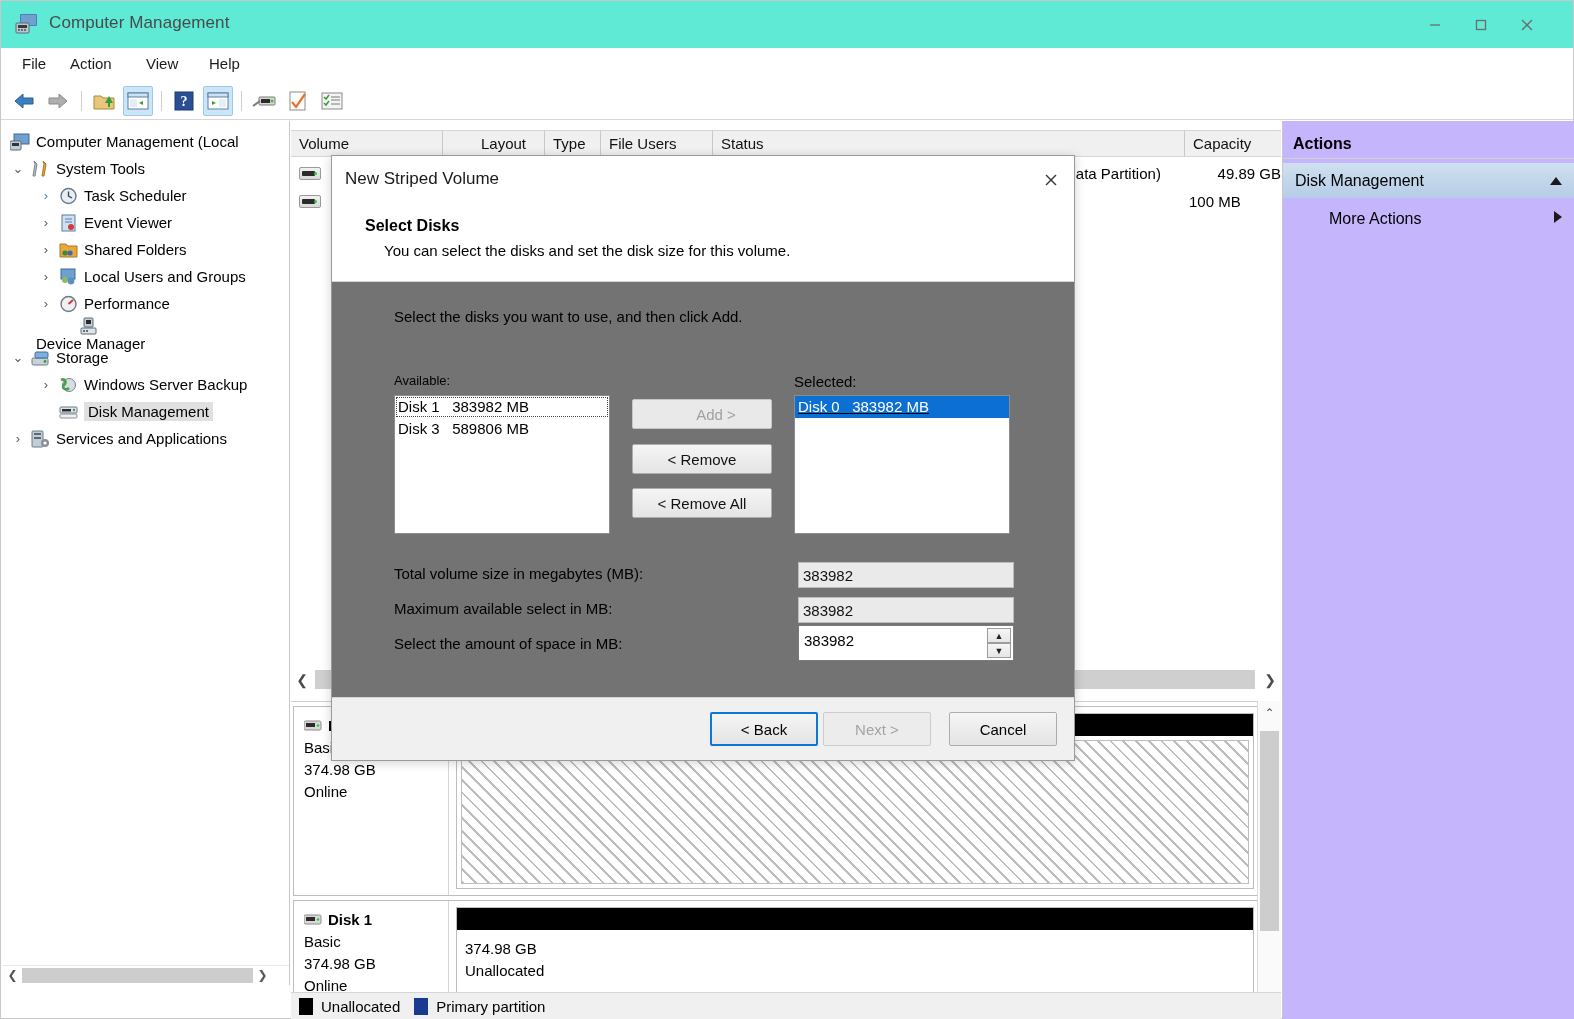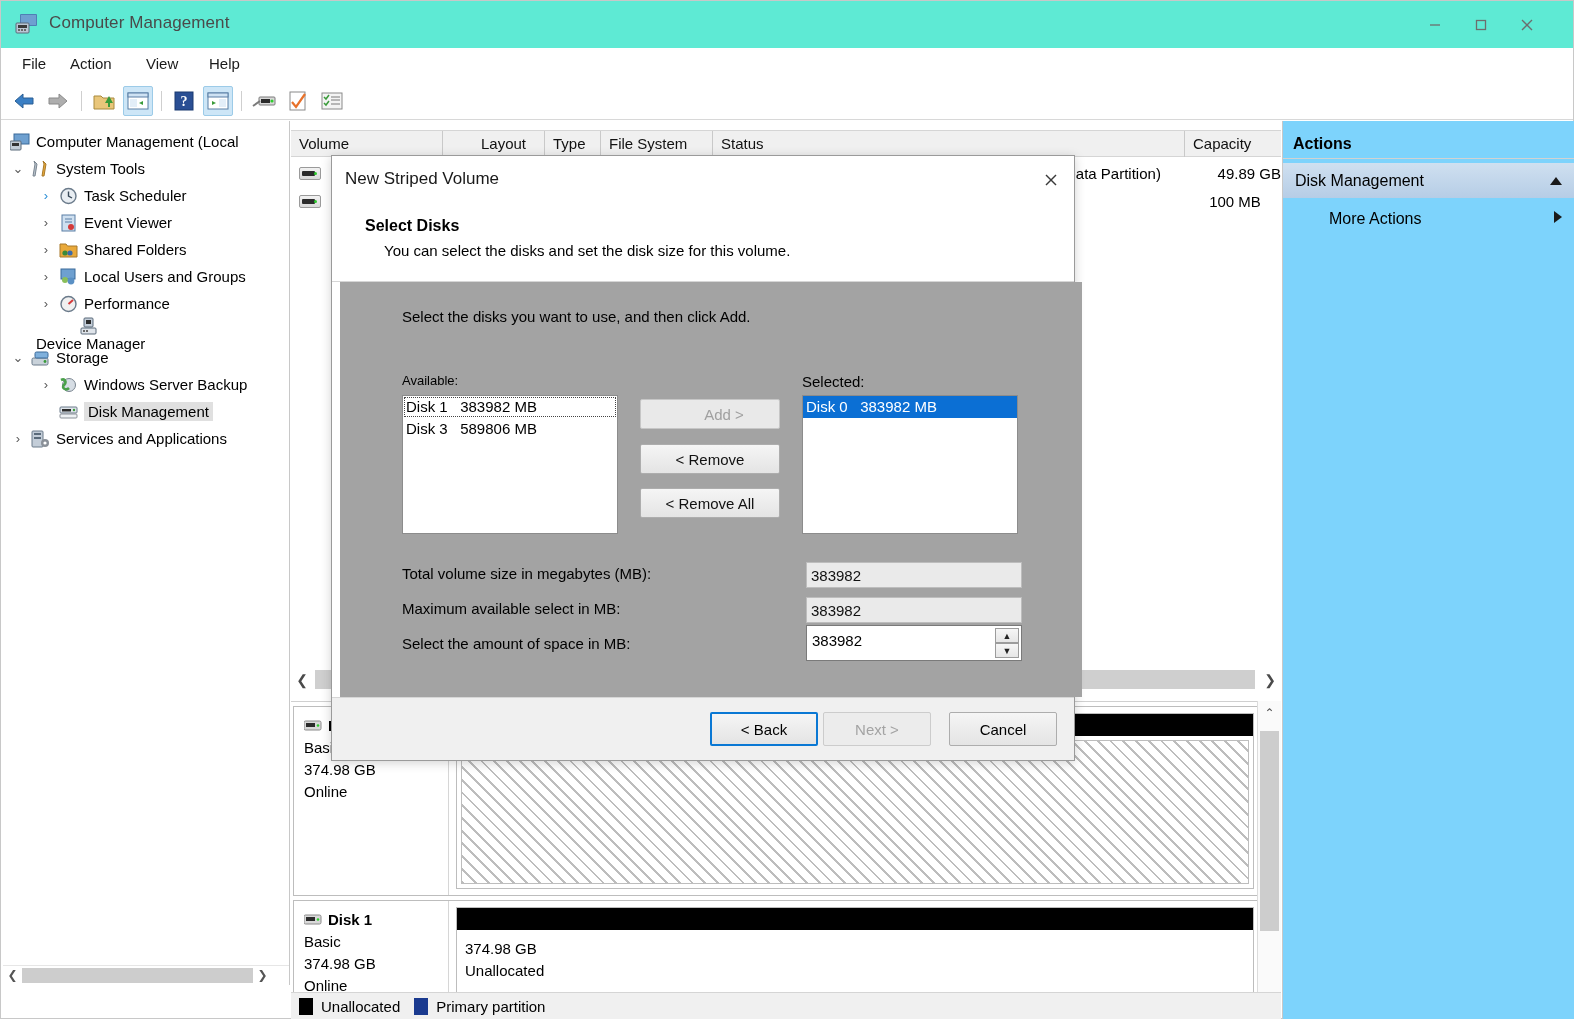--- a/index.html
+++ b/index.html
@@ -71,44 +71,44 @@
     border:1px solid #bdbdbd;
   }
   .vscroll { position:absolute; right:0; top:580px; width:24px; height:383px; background:#fafafa; border-left:1px solid #dcdcdc; }
   .vscroll .arw { position:absolute; left:0; width:23px; height:23px; display:flex; align-items:center; justify-content:center; color:#555; font-size:12px; }
   .vscroll .thumb { position:absolute; left:2px; width:19px; background:#cdcdcd; }
 
   .legend { position:absolute; left:0; bottom:0; width:990px; height:28px; background:#f0f0f0; border-top:1px solid #d5d5d5; display:flex; align-items:center; padding-left:8px; gap:8px; font-size:15px; }
   .legend .sw { width:14px; height:17px; display:inline-block; }
 
   
-  .actions { position:absolute; left:1281px; top:120px; width:292px; height:898px; background:#7dd3fc; border-left:1px solid #c8c8c8; }
+  .actions { position:absolute; left:1281px; top:120px; width:292px; height:898px; background:#c4b5fd; border-left:1px solid #c8c8c8; }
   .actions .hdr { position:absolute; left:0; top:8px; width:292px; height:30px; line-height:30px; padding-left:10px; font-weight:bold; font-size:16px; border-bottom:1px solid #d2d2d2; }
   .actions .grp { position:absolute; left:0; top:42px; width:292px; height:35px; background:linear-gradient(#cfe0f0,#b6cde6); display:flex; align-items:center; padding:0 12px 0 12px; font-size:16px; }
   .actions .grp .caret { margin-left:auto; }
   .actions .item { position:absolute; left:0; top:80px; width:292px; height:35px; display:flex; align-items:center; padding:0 12px 0 46px; font-size:16px; }
   .actions .item .caret { margin-left:auto; }
 
   
   .dialog { position:absolute; left:330px; top:154px; width:744px; height:606px; background:#fff; border:1px solid #9a9a9a; box-shadow:0 2px 10px rgba(0,0,0,.18); }
   .dlg-title { position:absolute; left:0; top:0; width:742px; height:54px; background:#fff; }
   .dlg-title .t { position:absolute; left:13px; top:13px; font-size:17px; color:#1a1a1a; }
   .dlg-x { position:absolute; right:0; top:0; width:46px; height:48px; display:flex; align-items:center; justify-content:center; color:#444; }
   .dlg-head { position:absolute; left:0; top:54px; width:742px; height:72px; background:#fff; border-bottom:1px solid #d6d6d6; }
   .dlg-head .h1 { position:absolute; left:33px; top:7px; font-weight:bold; font-size:16px; }
   .dlg-head .h2 { position:absolute; left:52px; top:32px; font-size:15px; }
-  .dlg-body { position:absolute; left:8px; top:126px; width:742px; height:415px; background:#a3a3a3; }
+  .dlg-body { position:absolute; left:0; top:126px; width:742px; height:415px; background:#737373; }
   .dlg-foot { position:absolute; left:0; top:541px; width:742px; height:63px; background:#f0f0f0; border-top:1px solid #d6d6d6; }
 
   .dlg-instr { position:absolute; left:62px; top:26px; font-size:15px; }
   .lbl-avail { position:absolute; left:62px; top:91px; font-size:13px; }
   .lbl-sel   { position:absolute; left:462px; top:91px; font-size:15px; }
   .listbox { position:absolute; background:#fff; border:1px solid #8c8c8c; overflow:hidden; }
   .lb-avail { left:62px; top:113px; width:216px; height:139px; }
-  .lb-sel   { left:462px; top:113px; width:216px; height:139px; }
+  .lb-sel   { left:462px; top:113px; width:216px; height:139px;text-decoration:underline; }
   .lb-item { height:22px; line-height:22px; padding-left:3px; font-size:15px; white-space:pre; }
   .lb-item.focus { outline:1px dotted #444; outline-offset:-2px; }
   .lb-item.sel { background:#0b6fd4; color:#fff; }
 
   .midbtn { position:absolute; width:140px; height:30px; font-size:15px; display:flex; align-items:center; justify-content:center;
             background:linear-gradient(#f5f5f5,#e4e4e4); border:1px solid #adadad; border-radius:2px; color:#111; }
   .midbtn.disabled { color:#a0a0a0; background:#e9e9e9; border-color:#c6c6c6; }
 
   .frow { position:absolute; left:62px; width:620px; height:28px; font-size:15px; }
   .frow .fl { position:absolute; left:0; top:3px; }
@@ -388,33 +388,33 @@
       <div class="arw" style="right:19px">❯</div>
     </div>
   </div>
 
   <div class="center">
 
     <div class="lvhead">
       <div class="cell" style="left:0;   width:152px">Volume</div>
       <div class="cell" style="left:182px;width:72px">Layout</div>
       <div class="cell" style="left:254px;width:56px">Type</div>
-      <div class="cell" style="left:310px;width:112px">File System</div>
+      <div class="cell" style="left:310px;width:112px">File Users</div>
       <div class="cell" style="left:422px;width:472px">Status</div>
       <div class="cell" style="left:894px;width:96px; border-right:none">Capacity</div>
     </div>
 
     <div class="vrow" style="left:8px; top:38px; width:980px;">
       <span class="vicon"></span>
       <span style="position:absolute; left:766px;">Data Partition)</span>
       <span style="position:absolute; left:890px; text-align:right; width:92px;">49.89 GB</span>
     </div>
     <div class="vrow" style="left:8px; top:66px; width:980px;">
       <span class="vicon"></span>
-      <span style="position:absolute; left:890px; text-align:center; width:92px;">100 MB</span>
+      <span style="position:absolute; left:890px; text-align:left; width:92px;">100 MB</span>
     </div>
 
     <div class="hscroll-center">
       <div class="arw" style="left:0">❮</div>
       <div class="thumb" style="left:24px; width:940px;"></div>
       <div class="arw" style="right:0">❯</div>
     </div>
 
     <div class="gview">
 

